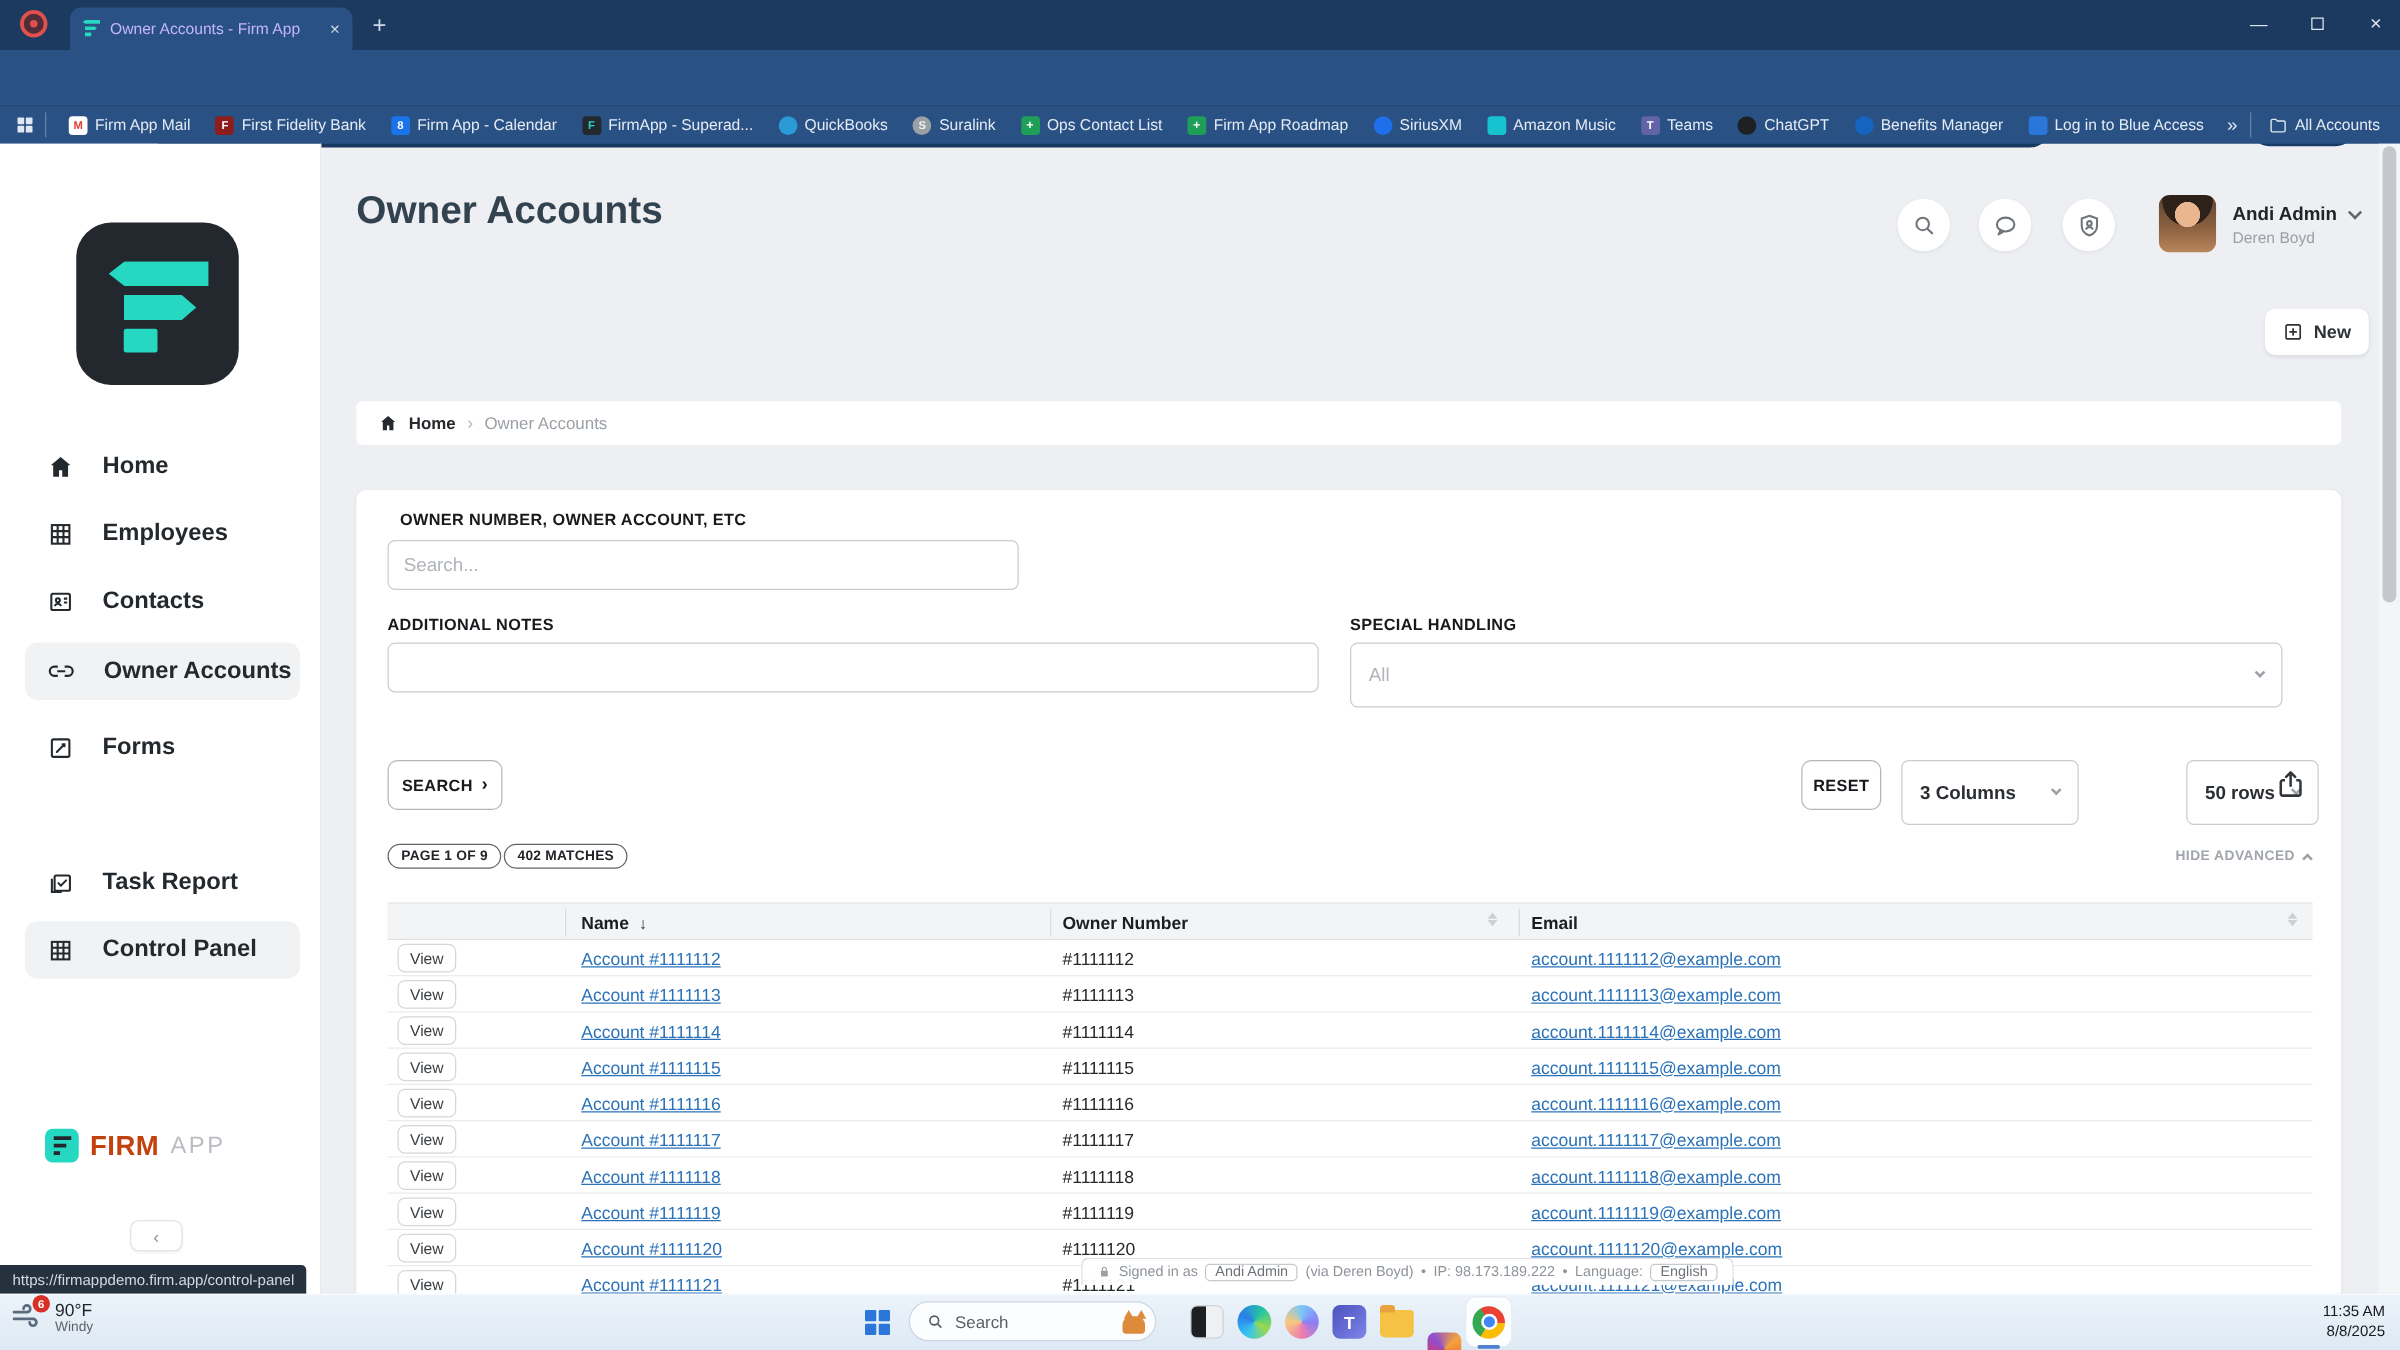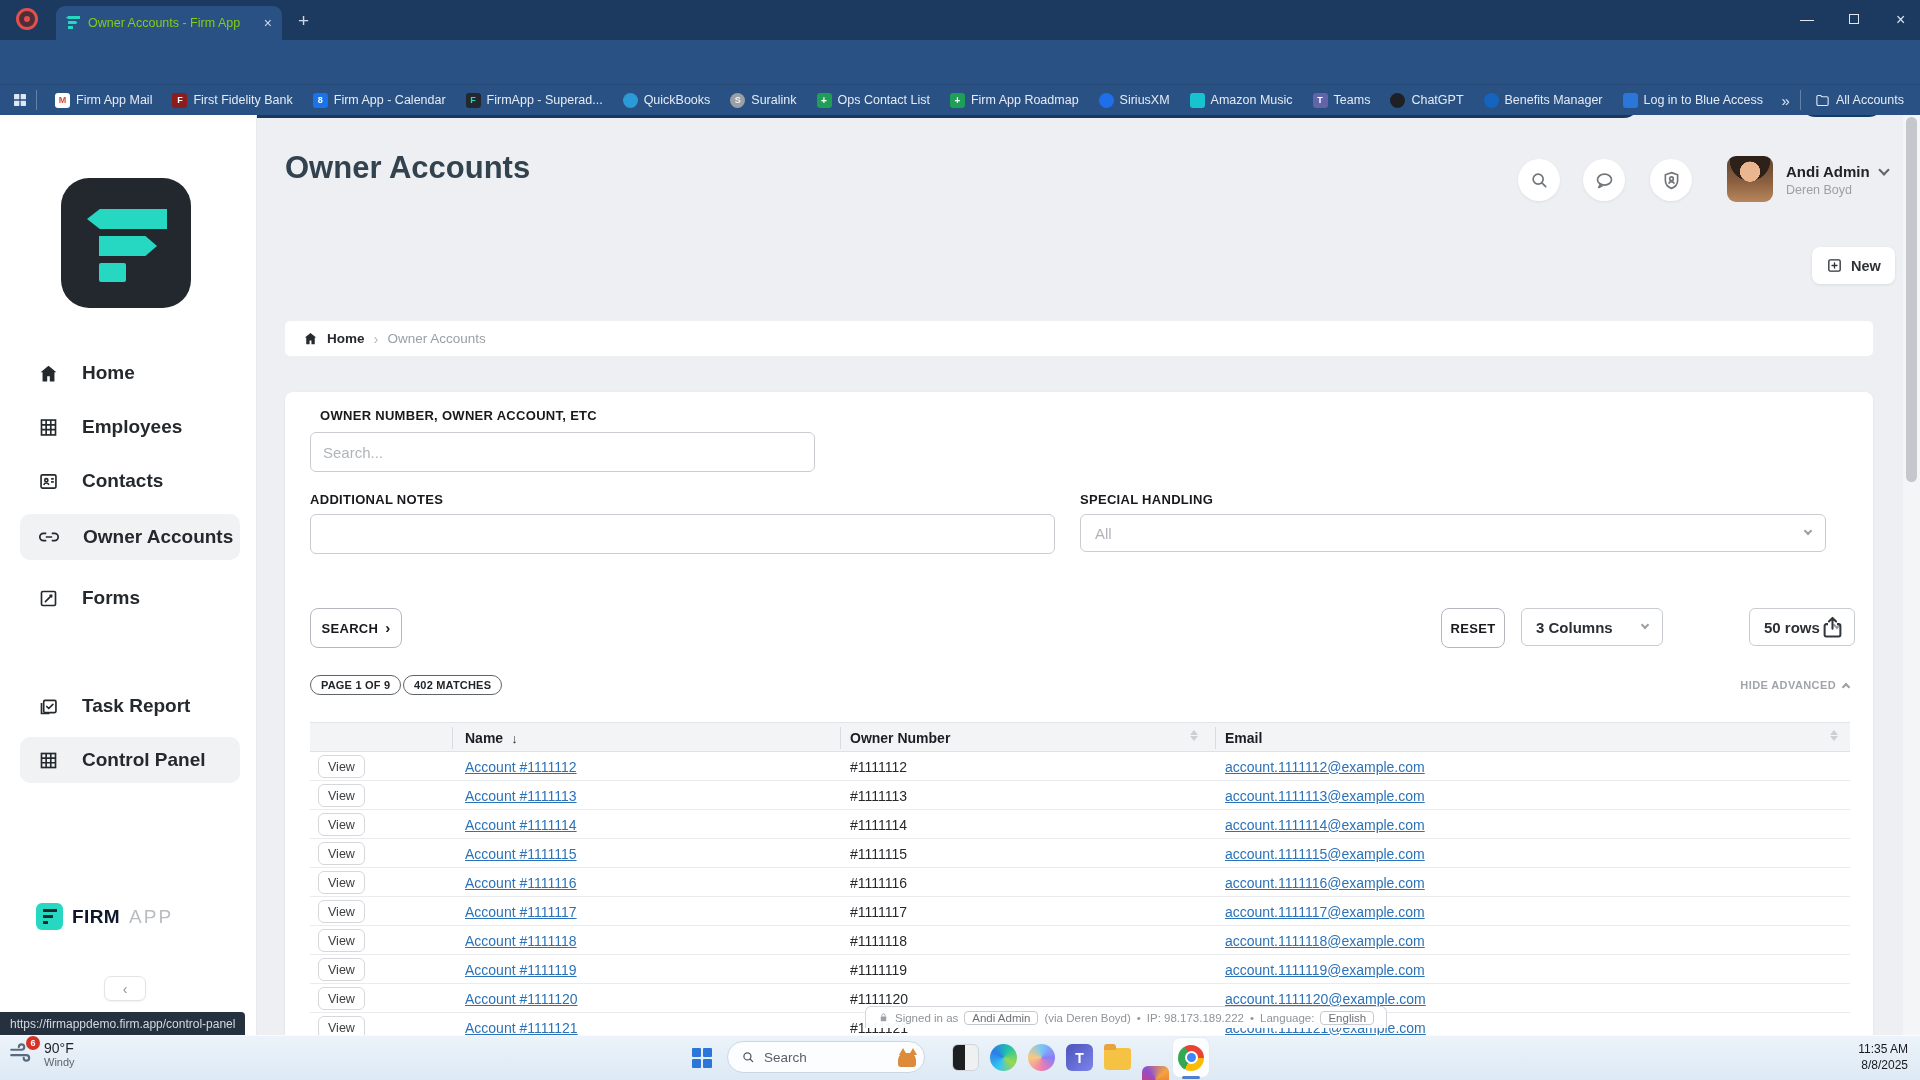--- a/index.html
+++ b/index.html
@@ -6,21 +6,21 @@
   html,body{width:1920px;height:1080px;overflow:hidden;}
   body{font-family:"Liberation Sans","DejaVu Sans",sans-serif;background:#edeff3;position:relative;}
   .abs{position:absolute;}
   svg{display:block;}
 
   
   .tabstrip{left:0;top:0;width:1920px;height:40px;background:#1c3960;}
   .rec-dot{left:16px;top:8px;width:22px;height:22px;border-radius:50%;border:3px solid #e0514d;background:#4f2e3a;}
   .rec-dot i{position:absolute;left:5px;top:5px;width:6px;height:6px;border-radius:50%;background:#e0514d;}
   .tab{left:56px;top:6px;width:226px;height:34px;background:#2a5183;border-radius:9px 9px 0 0;display:flex;align-items:center;padding:0 10px;gap:8px;}
-  .tab-title{flex:1;font-size:12.5px;color:#84cc16;white-space:nowrap;overflow:hidden;text-overflow:ellipsis;}
+  .tab-title{flex:1;font-size:12.5px;color:#c4b5fd;white-space:nowrap;overflow:hidden;text-overflow:ellipsis;}
   .tab-close{color:#cfd8e6;font-size:14px;line-height:1;}
   .newtab{left:298px;top:10px;color:#cfd8e6;font-size:19px;}
   .winbtn{top:12px;color:#dfe6f0;font-size:14px;line-height:1;}
   .win-max{width:10px;height:10px;border:1.5px solid #dfe6f0;}
   .mini-f{position:relative;width:14px;height:14px;}
   .mini-f b{position:absolute;left:0;background:#26d8c1;}
   .mini-f b:nth-child(1){top:0;width:14px;height:3.2px;clip-path:polygon(0 50%,18% 0,100% 0,100% 100%,18% 100%);}
   .mini-f b:nth-child(2){top:5px;width:10px;height:3.2px;clip-path:polygon(0 0,80% 0,100% 50%,80% 100%,0 100%);left:1.5px;}
   .mini-f b:nth-child(3){top:10px;width:5px;height:3.2px;left:1.5px;}
 
@@ -55,21 +55,21 @@
   .nav-item{left:20px;width:220px;height:44px;display:flex;align-items:center;gap:23px;padding-left:18px;border-radius:10px;cursor:pointer;}
   .nav-item .lbl{font-size:19px;font-weight:700;color:#24292e;}
   .nav-item svg{flex:none;}
   .nav-item.active,.nav-item.hovered{background:#f1f2f4;}
   .brand{left:36px;top:903px;display:flex;align-items:center;gap:9px;}
   .brand-icon{width:27px;height:27px;border-radius:6px;background:#26d8c1;position:relative;}
   .brand-icon b{position:absolute;background:#23282e;left:7px;}
   .brand-icon b:nth-child(1){top:6px;width:14px;height:3.4px;}
   .brand-icon b:nth-child(2){top:12px;width:10px;height:3.4px;}
   .brand-icon b:nth-child(3){top:18px;width:5px;height:3.4px;}
-  .brand .t1{font-size:19px;font-weight:800;color:#0f172a;letter-spacing:.4px;}
+  .brand .t1{font-size:22px;font-weight:800;color:#c2410c;letter-spacing:.4px;}
   .brand .t2{font-size:19px;font-weight:300;color:#b9bdc2;letter-spacing:2px;}
   .collapse-btn{left:104px;top:976px;width:42px;height:25px;border-radius:7px;background:#fff;border:1px solid #e2e4e8;color:#8b9097;font-size:14px;display:flex;align-items:center;justify-content:center;box-shadow:0 1px 2px rgba(0,0,0,.06);}
   .statusbar{left:0;top:1012px;height:23px;background:#25313e;color:#d2d9e2;font-size:12px;display:flex;align-items:center;padding:0 10px;border-radius:0 4px 0 0;}
 
   
   .page-title{left:285px;top:150px;font-size:31px;font-weight:700;color:#32434f;}
   .hbtn{width:42px;height:42px;border-radius:50%;background:#fff;box-shadow:0 1px 3px rgba(40,50,60,.08);display:flex;align-items:center;justify-content:center;top:159px;}
   .avatar{left:1727px;top:156px;width:46px;height:46px;border-radius:9px;background:
     radial-gradient(circle at 50% 34%, #e9b68f 0 26%, transparent 27%),
     radial-gradient(circle at 50% 10%, #2e2119 0 42%, transparent 43%),
@@ -83,21 +83,21 @@
   .breadcrumb{left:285px;top:321px;width:1588px;height:35px;background:#fff;border-radius:5px;display:flex;align-items:center;padding:0 18px;gap:9px;font-size:13.5px;}
   .breadcrumb .home{font-weight:700;color:#26292d;}
   .breadcrumb .sep{color:#b7bbc0;font-size:15px;}
   .breadcrumb .cur{color:#9aa0a6;}
 
   
   .card{left:285px;top:392px;width:1588px;height:643px;background:#fff;border-radius:8px 8px 0 0;box-shadow:0 1px 3px rgba(40,50,60,.07);overflow:hidden;}
   .flabel{font-size:13px;font-weight:700;color:#17191c;letter-spacing:.3px;}
   .tinput{border:1px solid #c9ccd1;border-radius:6px;height:40px;font-size:15px;color:#26282b;padding:0 12px;width:100%;outline:none;font-family:inherit;background:#fff;}
   .tinput::placeholder{color:#b0b4b9;}
-  .fake-select{border:1px solid #c9ccd1;border-radius:6px;height:38px;display:flex;align-items:center;padding:0 14px;font-size:15px;background:#fff;justify-content:space-between;}
+  .fake-select{border:1px solid #c9ccd1;border-radius:6px;height:52px;display:flex;align-items:center;padding:0 14px;font-size:15px;background:#fff;justify-content:space-between;}
   .fake-select .val{color:#b0b4b9;}
   .fake-select.dark .val{color:#2b2e33;font-weight:600;}
   .btn{border:1px solid #b3b7bd;border-radius:8px;background:#fff;display:flex;align-items:center;justify-content:center;gap:7px;font-size:13px;font-weight:700;color:#17191c;letter-spacing:.3px;}
   .pill{border:1.6px solid #5f6469;border-radius:12px;padding:3px 10px;font-size:11px;font-weight:700;color:#212529;letter-spacing:.2px;background:#fff;display:inline-flex;}
   .hide-adv{font-size:11px;font-weight:700;color:#a0a5ab;letter-spacing:.4px;display:flex;align-items:center;gap:7px;}
 
   .thead{left:25px;top:330px;width:1540px;height:30px;background:#f3f4f6;border-top:1px solid #e3e5e8;border-bottom:1px solid #dfe1e5;}
   .th{position:absolute;top:0;height:30px;display:flex;align-items:center;font-size:14px;font-weight:700;color:#1a1d21;}
   .vsep{position:absolute;top:4px;height:22px;width:1px;background:#d9dbe0;}
   .sort-active{font-size:13px;color:#2c2f33;margin-left:8px;}

